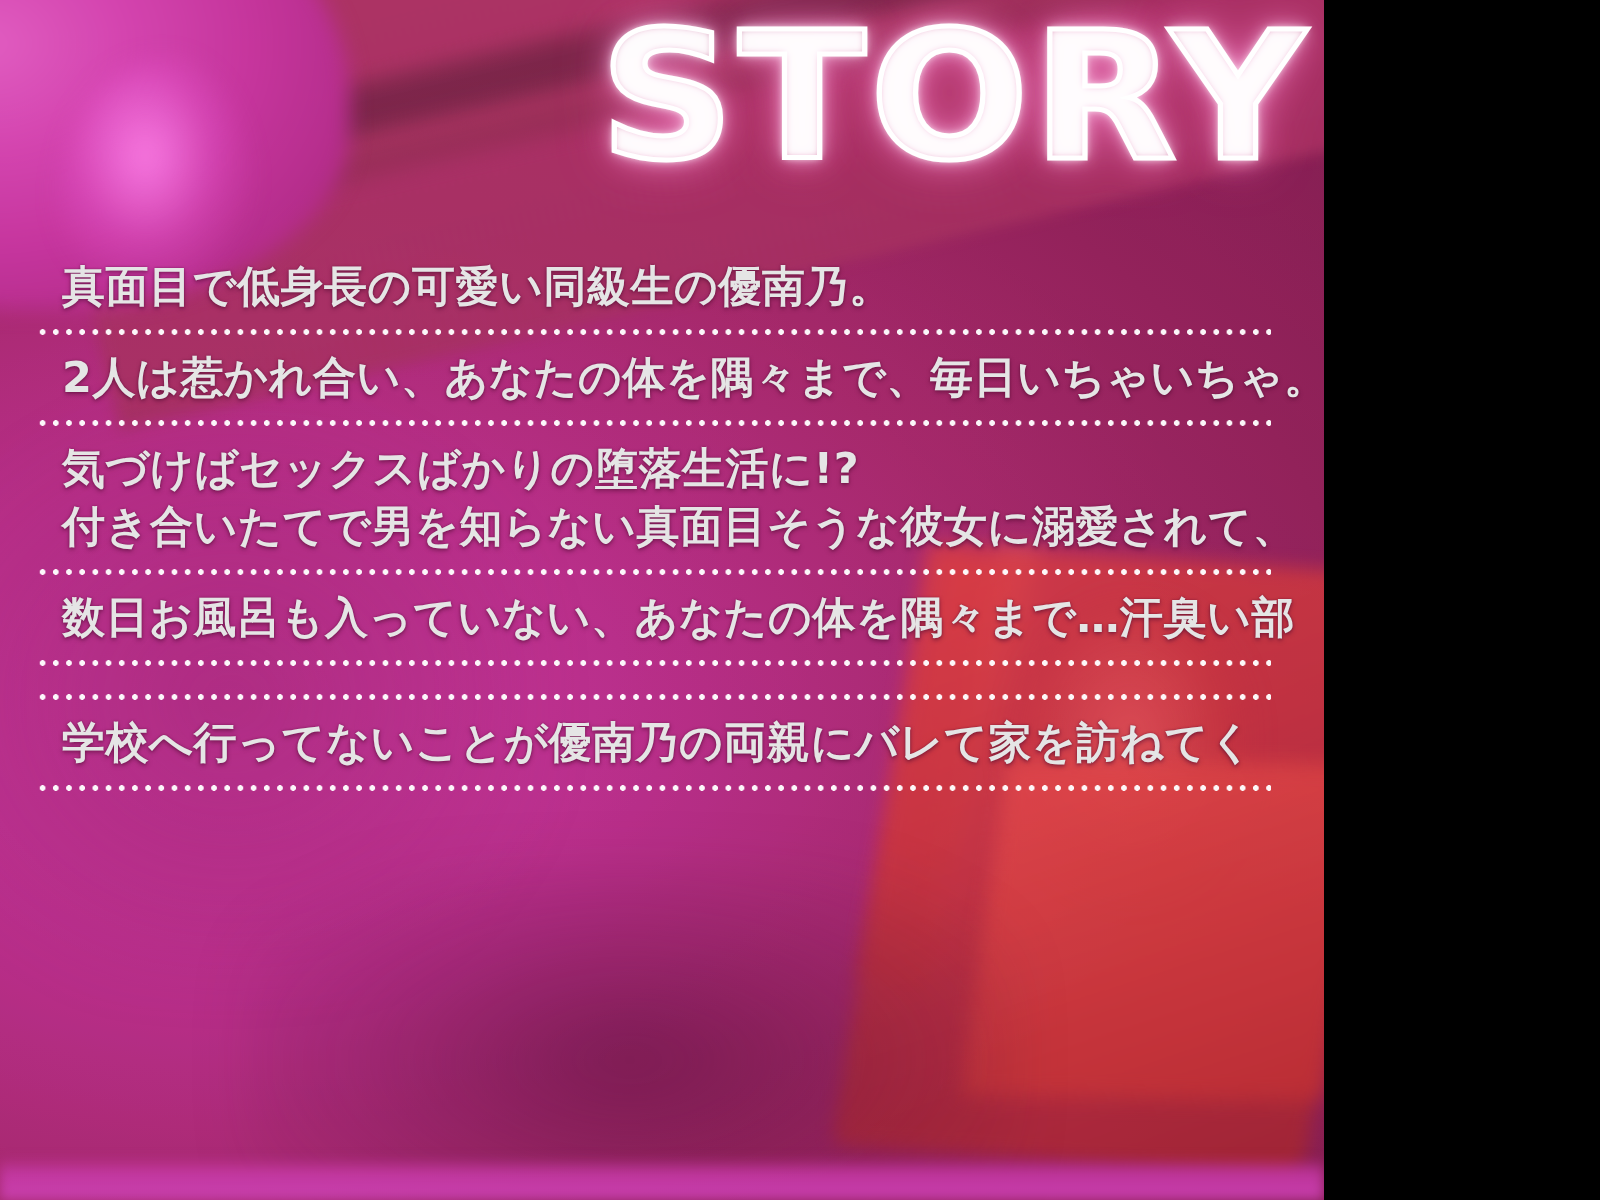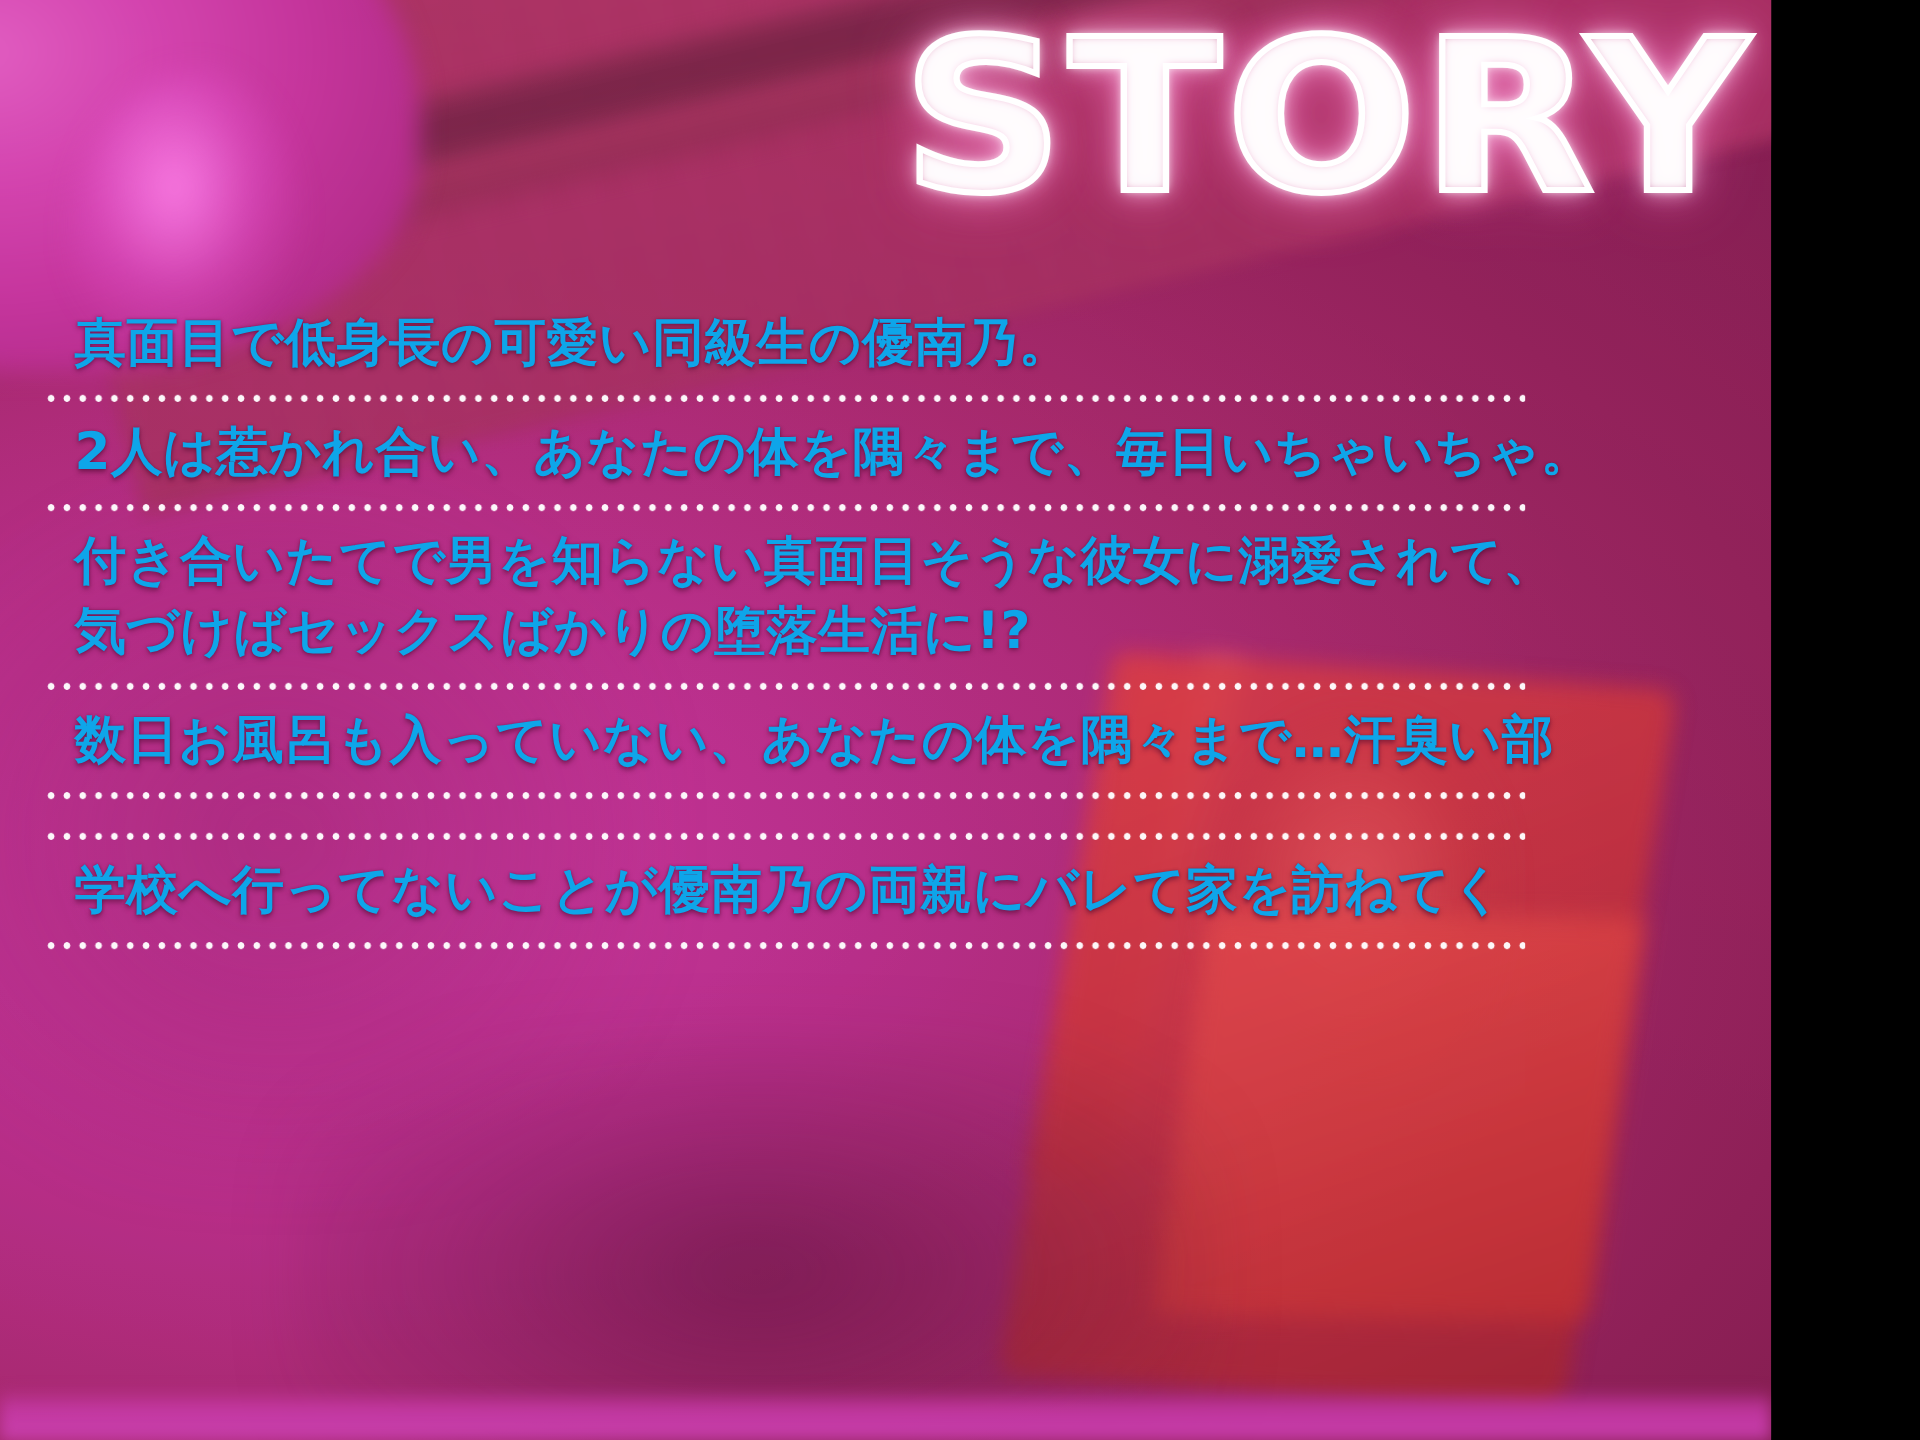--- a/index.html
+++ b/index.html
@@ -7,21 +7,21 @@
 
   html, body {
     width:1600px; height:1200px;
     overflow:hidden;
     background:#000;
     font-family:"Liberation Sans","DejaVu Sans",sans-serif;
   }
 
   #stage {
     position:relative;
-    width:1476px; height:1200px;
+    width:1324px; height:1200px;
     overflow:hidden;
     isolation:isolate;
   }
 
   
   .bg-layer { position:absolute; inset:0; }
 
   .bg-base {
     background:
       radial-gradient(110% 80% at 18% 62%, #c4339a 0%, #b32b83 28%, #a12666 55%, #8e2057 78%, #7d1c4c 100%),
@@ -197,21 +197,21 @@
     z-index:4;
   }
   .block {
     padding:0 0 0 62px;
   }
   .line {
     font-family:"DejaVu Sans","Liberation Sans",sans-serif;
     font-weight:700;
     font-size:43px;
     line-height:1.33;
-    color:#0ea5e9;
+    color:#e5e5e5;
     letter-spacing:.5px;
     text-shadow:
       0 2px 4px rgba(74,10,46,.55),
       0 0 2px rgba(74,10,46,.45);
     white-space:nowrap;
   }
   .sep {
     height:34px;
     margin:0 0 0 36px;
     width:1235px;
@@ -260,22 +260,22 @@
       <div class="sep">
         <i></i>
       </div>
       <div class="block">
         <div class="line">2人は惹かれ合い、あなたの体を隅々まで、毎日いちゃいちゃ。</div>
       </div>
       <div class="sep">
         <i></i>
       </div>
       <div class="block">
+        <div class="line">気づけばセックスばかりの堕落生活に!?</div>
         <div class="line">付き合いたてで男を知らない真面目そうな彼女に溺愛されて、</div>
-        <div class="line">気づけばセックスばかりの堕落生活に!?</div>
       </div>
       <div class="sep">
         <i></i>
       </div>
       <div class="block">
         <div class="line">数日お風呂も入っていない、あなたの体を隅々まで…汗臭い部</div>
       </div>
       <div class="sep">
         <i></i>
       </div>

